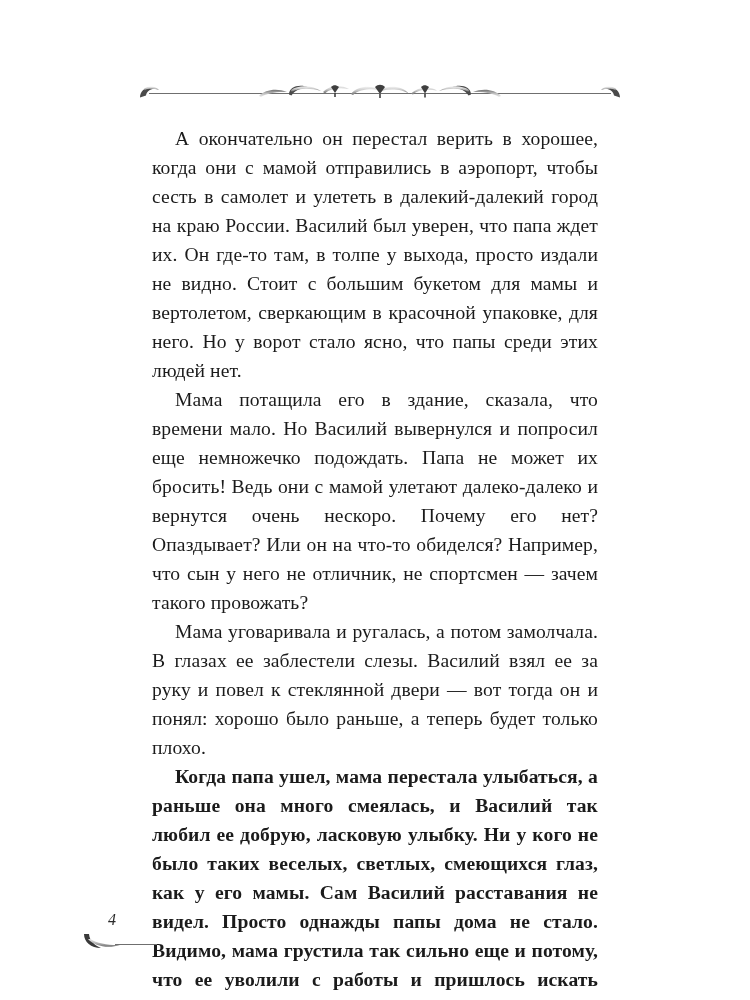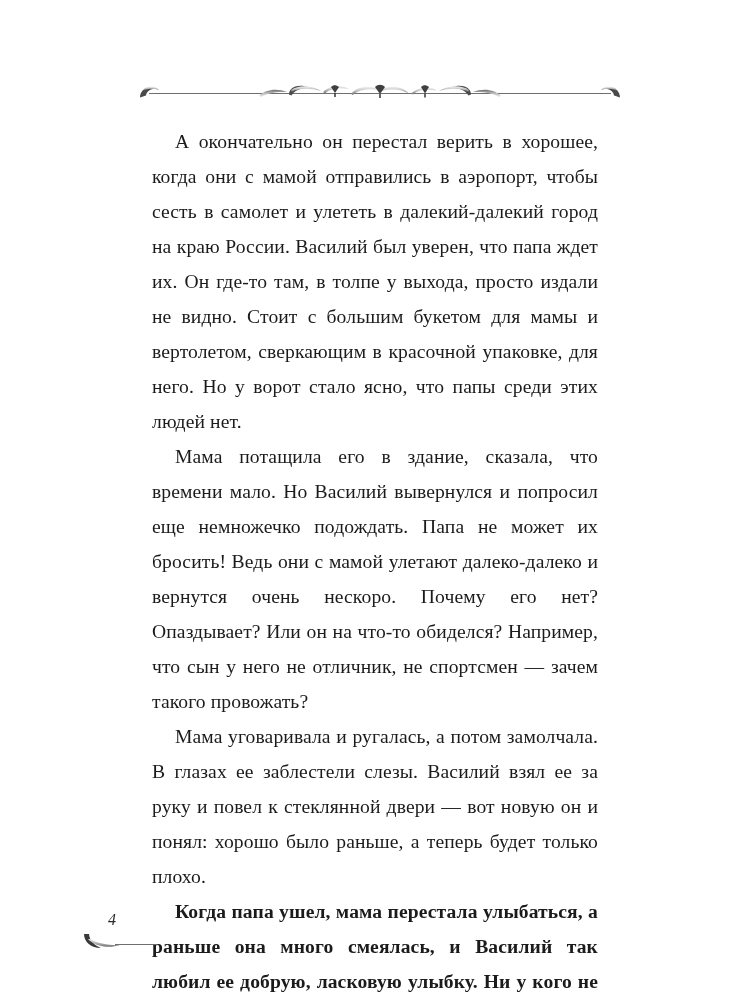--- a/index.html
+++ b/index.html
@@ -42,21 +42,21 @@
     position: absolute;
     left: 152px;
     top: 124px;
     width: 446px;
   }
   .body-text p {
     margin: 0;
     text-indent: 23px;
     text-align: justify;
     font-size: 19.6px;
-    line-height: 35px;
+    line-height: 29px;
     color: #1b1b1b;
     letter-spacing: 0.1px;
     -webkit-font-smoothing: antialiased;
   }
   .body-text p:last-child {
     text-align-last: left;
     font-weight: bold;
   }
 
   
@@ -133,21 +133,21 @@
 
       <path d="M334 16.5 C334 9, 324 5.5, 314 9.5 C323 10, 328.5 12.5, 331.5 17.5 Z" fill="#4a4a4a"></path>
       <path d="M332 12 C324 6.5, 310 7.5, 302 13 C312 10, 324 10, 331.5 13.8 Z" fill="url(#leafGrad)"></path>
       <path d="M364 18 C358 11.5, 346 10, 336 14 C346 13.5, 356 15, 362 19 Z" fill="url(#leafGrad2)"></path>
     </svg>
   </div>
 
   <div class="body-text">
     <p>А окончательно он перестал верить в хорошее, когда они с мамой отправились в аэропорт, чтобы сесть в самолет и улететь в далекий-далекий город на краю России. Василий был уверен, что папа ждет их. Он где-то там, в толпе у выхода, просто издали не видно. Стоит с большим букетом для мамы и вертолетом, сверкающим в красочной упаковке, для него. Но у ворот стало ясно, что папы среди этих людей нет.</p>
     <p>Мама потащила его в здание, сказала, что времени мало. Но Василий вывернулся и попросил еще немножечко подождать. Папа не может их бросить! Ведь они с мамой улетают далеко-далеко и вернутся очень нескоро. Почему его нет? Опаздывает? Или он на что-то обиделся? Например, что сын у него не отличник, не спортсмен — зачем такого провожать?</p>
-    <p>Мама уговаривала и ругалась, а потом замолчала. В глазах ее заблестели слезы. Василий взял ее за руку и повел к стеклянной двери — вот новую он и понял: хорошо было раньше, а теперь будет только плохо.</p>
+    <p>Мама уговаривала и ругалась, а потом замолчала. В глазах ее заблестели слезы. Василий взял ее за руку и повел к стеклянной двери — вот тогда он и понял: хорошо было раньше, а теперь будет только плохо.</p>
     <p>Когда папа ушел, мама перестала улыбаться, а раньше она много смеялась, и Василий так любил ее добрую, ласковую улыбку. Ни у кого не было таких веселых, светлых, смеющихся глаз, как у его мамы. Сам Василий расставания не видел. Просто однажды папы дома не стало. Видимо, мама грустила так сильно еще и потому, что ее уволили с работы и пришлось искать новую. Нашла, да только не в Москве. Поэтому они и улетели.</p>
   </div>
 
   <div class="folio">
     <svg viewBox="0 0 120 28" xmlns="http://www.w3.org/2000/svg" aria-hidden="true">
       <defs>
         <linearGradient id="swashGrad" x1="0" y1="0" x2="0" y2="1">
           <stop offset="0%" stop-color="#eaeaea"></stop>
           <stop offset="50%" stop-color="#b9b9b9"></stop>
           <stop offset="100%" stop-color="#707070"></stop>

